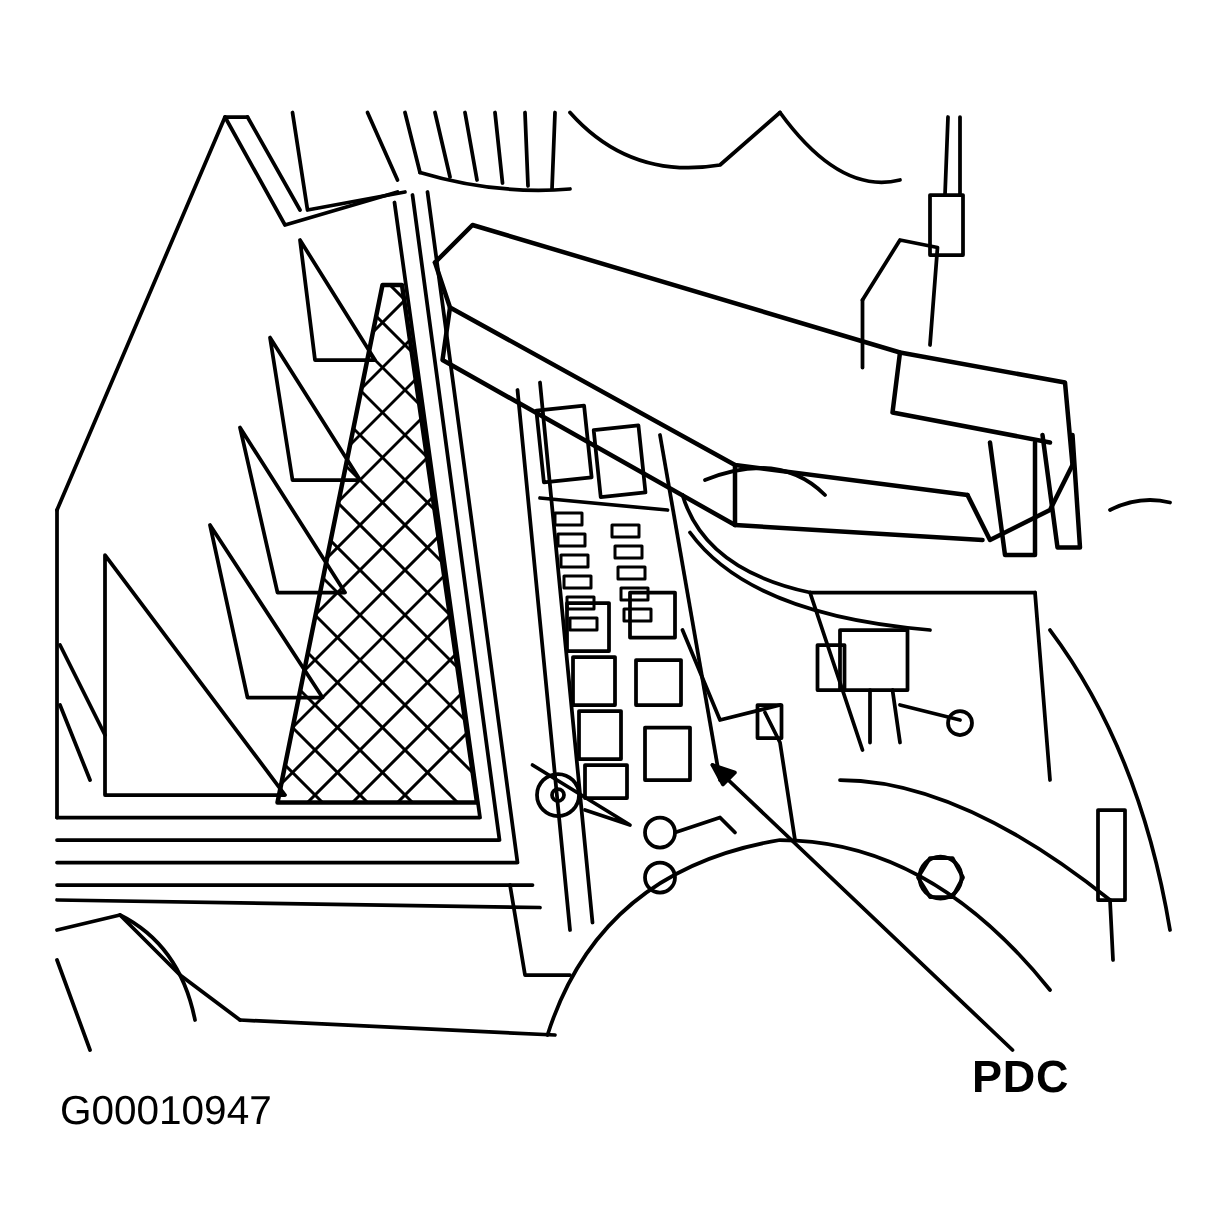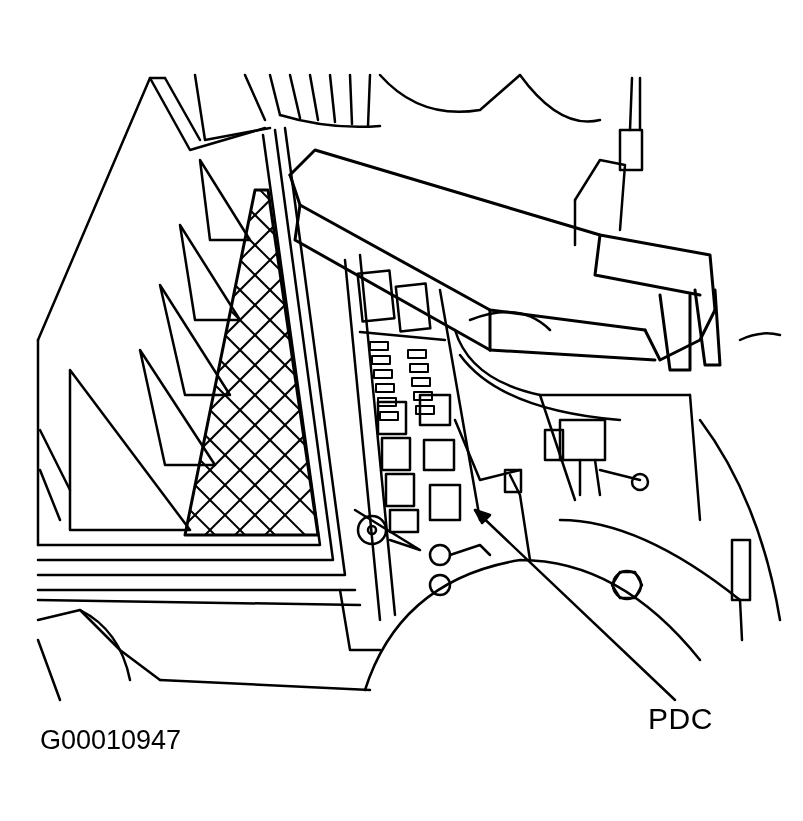--- a/index.html
+++ b/index.html
@@ -1,19 +1,19 @@
 <!DOCTYPE html>
 <html><head>
 <meta charset="utf-8">
 <style>
   html, body { margin:0; padding:0; background:#ffffff; }
   body { width:803px; height:821px; position:relative; overflow:hidden; font-family:"Liberation Sans", sans-serif; }
   #art { position:absolute; left:0; top:0; width:803px; height:821px; }
   .lbl { position:absolute; color:#000; font-family:"Liberation Sans", sans-serif; }
-  #pdc { left:648px; top:702px; font-size:30px; letter-spacing:0.5px; }
+  #pdc { left:648px; top:702px; font-size:30px; letter-spacing:0.5px;font-weight:bold; }
   #fig { left:40px; top:725px; font-size:27px; }
   svg path, svg line, svg polyline, svg polygon, svg rect, svg circle, svg ellipse { vector-effect:non-scaling-stroke; }
 </style>
 </head>
 <body>
 
 <svg id="art" viewBox="0 0 803 821" xmlns="http://www.w3.org/2000/svg" fill="none" stroke="#000" stroke-width="2.5" stroke-linejoin="round" stroke-linecap="round">
 
   <g>
     <path d="M38 340 L150 78 L165 78"></path>

